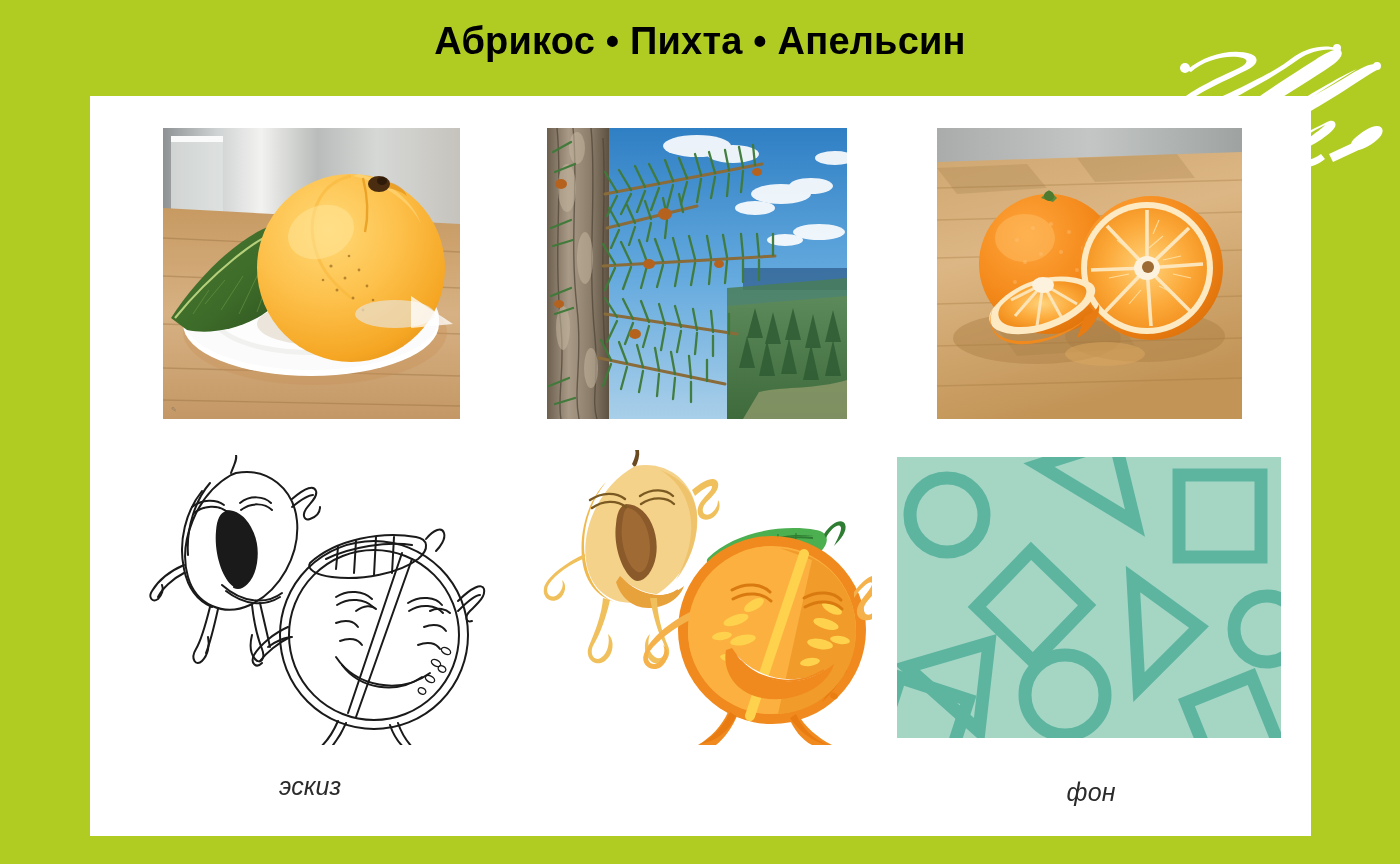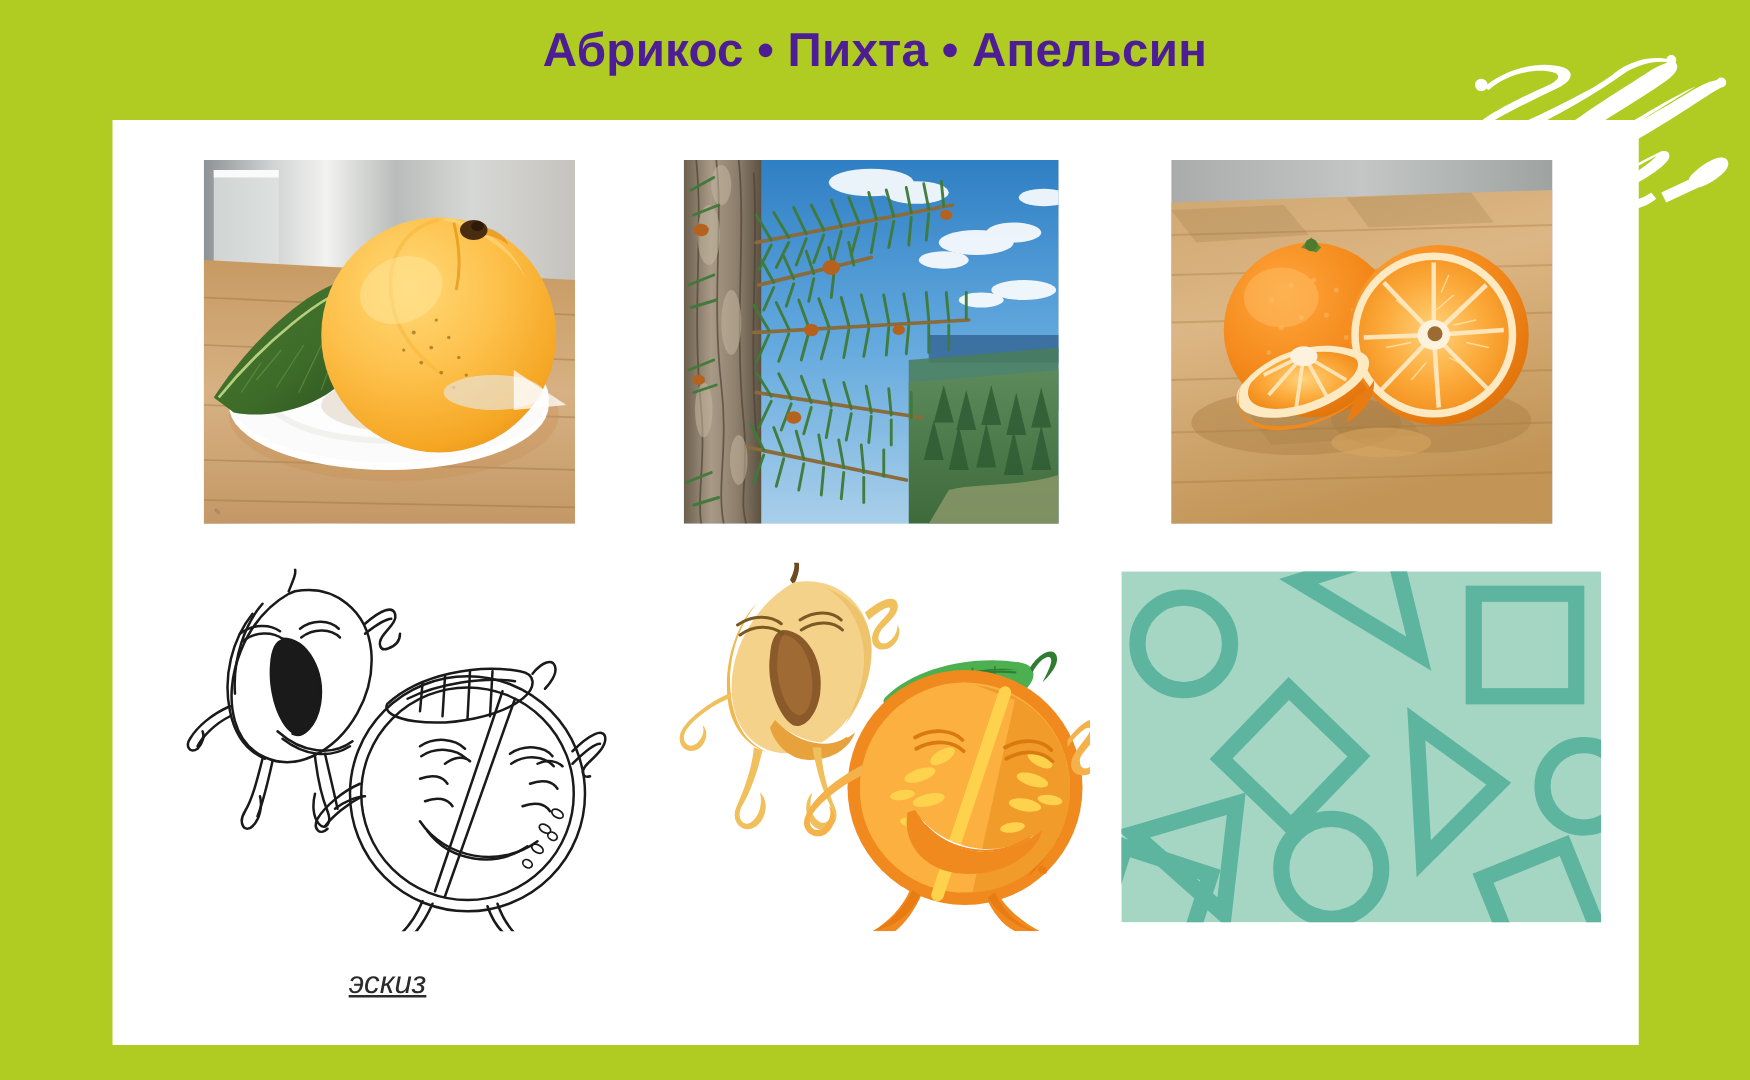--- a/index.html
+++ b/index.html
@@ -14,21 +14,21 @@
     background: #b0cb22;
     overflow: hidden;
   }
 
   
   #title {
     position: absolute;
     left: 0; top: 20px;
     width: 1400px;
     text-align: center;
-    color: #4c1d95;
+    color: #000000;
     font-size: 38px;
     font-weight: bold;
     letter-spacing: 0.2px;
     font-family: "Liberation Sans", sans-serif;
     white-space: nowrap;
   }
 
   
   #scribble {
     position: absolute;
@@ -65,21 +65,20 @@
 
   
   .caption {
     position: absolute;
     text-align: center;
     font-family: "Liberation Sans", sans-serif;
     font-style: italic;
     font-size: 25px;
     color: #2b2b2b;
     white-space: nowrap;
-    text-decoration: underline;
   }
   #cap-sketch { left: 165px;  top: 772px; width: 290px; }
   #cap-illus  { left: 545px;  top: 768px; width: 320px; }
   #cap-bg     { left: 935px;  top: 778px; width: 312px; }
 </style>
 </head>
 <body>
 
 <div id="stage">
 
@@ -707,14 +706,15 @@
       </g>
       <g fill="none" stroke="#5db5a0" stroke-width="13" stroke-linejoin="miter">
         <path d="M142 8 L238 66 L218 -16 Z"></path>
         <path d="M236 122 L302 170 L242 230 Z"></path>
         <path d="M10 210 L92 186 L82 274 Z"></path>
       </g>
     </svg>
   </div>
 
   <div class="caption" id="cap-sketch">эскиз</div>
+  <div class="caption" id="cap-bg">фон</div>
 
 </div>
 
 </body></html>

